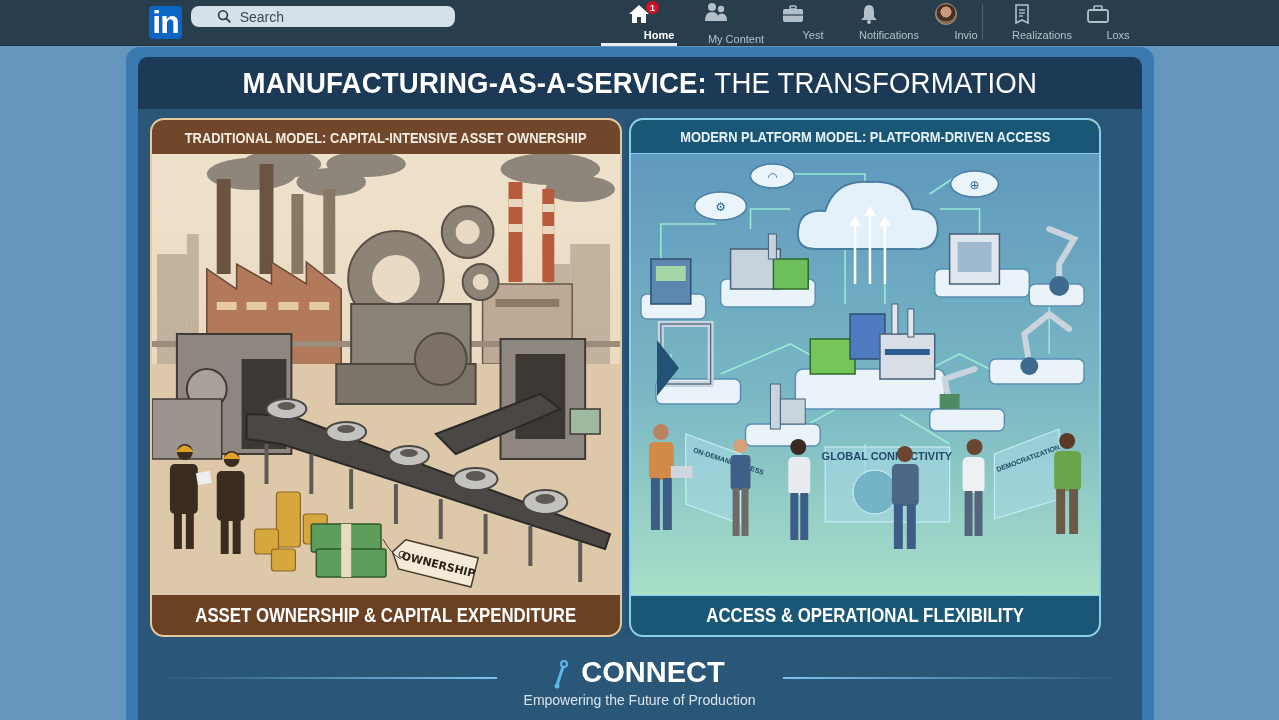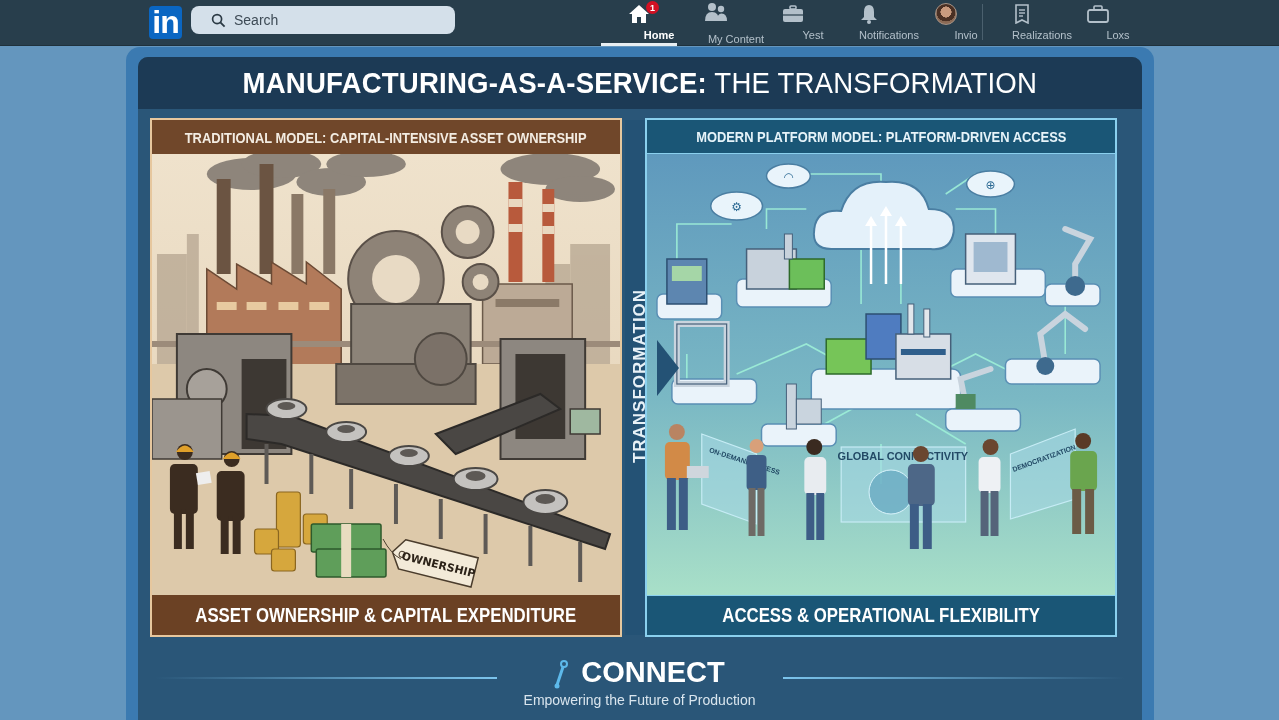--- a/index.html
+++ b/index.html
@@ -16,23 +16,23 @@
     border-bottom: 1px solid #1f313c;
   }
   .logo {
     position: absolute; left: 149px; top: 6px; width: 33px; height: 33px;
     background: #0a66c2; border-radius: 4px;
     color: #fff; font-weight: bold; font-size: 32px; letter-spacing: -1px;
     display: flex; align-items: center; justify-content: center;
     font-family: "Liberation Sans", sans-serif;
   }
   .search {
-    position: absolute; left: 191px; top: 6px; width: 264px; height: 28px;
+    position: absolute; left: 191px; top: 6px; width: 264px; height: 21px;
     background: #d4e0ea; border-radius: 8px;
-    display: flex; align-items: center; padding-left: 20px;
+    display: flex; align-items: center; padding-left: 26px;
   }
   .search svg { width: 15px; height: 15px; }
   .search input {
     border: none; background: transparent; outline: none;
     font-family: "Liberation Sans", sans-serif; font-size: 14px; color: #333;
     margin-left: 8px; width: 220px;
   }
   .search input::placeholder { color: #3d4a55; }
   .nav-item {
     position: absolute; top: 2px; height: 42px;
@@ -76,24 +76,24 @@
   }
   .main-title {
     color: #fff; font-size: 30px; font-weight: bold; letter-spacing: 0.2px;
     font-family: "Liberation Sans", sans-serif;
     transform: scaleX(0.92);
   }
   .main-title .thin { font-weight: normal; }
 
   
   .panel {
-    position: absolute; top: 118px; height: 519px; border-radius: 0; overflow: hidden;
+    position: absolute; top: 118px; height: 519px; border-radius: 14px; overflow: hidden;
   }
   .panel.left { left: 150px; width: 472px; border: 2px solid #e6c79e; background: #e7d6bb; }
-  .panel.right { left: 645px; width: 472px; border: 2px solid #8ad0ee; background: #eab308; }
+  .panel.right { left: 629px; width: 472px; border: 2px solid #8ad0ee; background: #eab308; }
   .panel-head {
     position: absolute; left: 0; top: 0; width: 100%; height: 34px;
     display: flex; align-items: center; justify-content: center;
     color: #f3ece2; font-weight: bold; font-size: 15px;
     font-family: "Liberation Sans", sans-serif;
   }
   .panel-head span { display: inline-block; transform: scaleX(0.86); white-space: nowrap; }
   .panel.left .panel-head { background: #70472a; }
   .panel.right .panel-head { background: #1a5676; color: #e6f3f9; border-bottom: 1px solid #8ad0ee; }
   .panel-foot {

